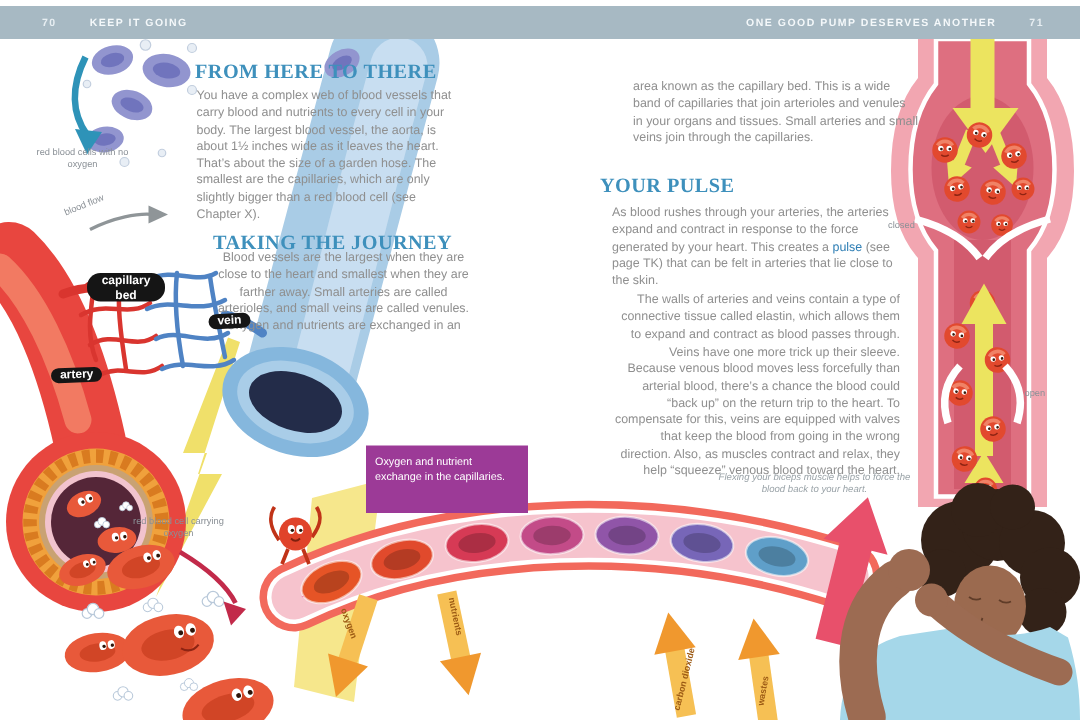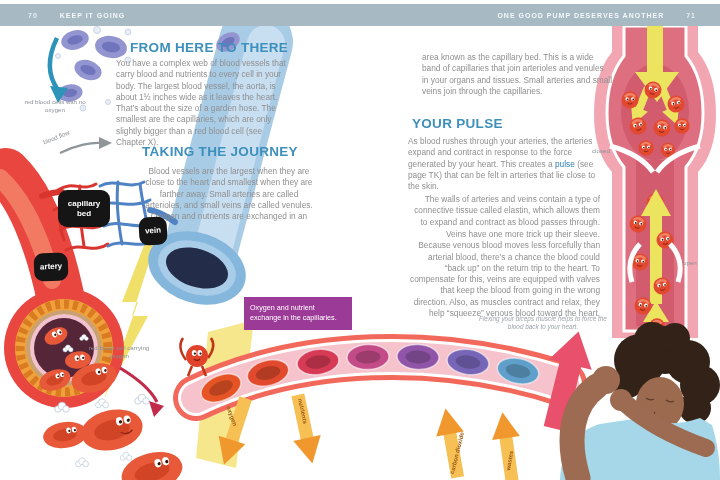--- a/index.html
+++ b/index.html
@@ -4,32 +4,32 @@
 <style>
   html,body{margin:0;padding:0;}
   body{width:720px;height:480px;position:relative;overflow:hidden;background:#fff;
        font-family:"Liberation Sans",sans-serif;}
   
   .band{position:absolute;left:0;top:4px;width:720px;height:22px;background:#a7b9c3;
         display:flex;align-items:center;font-size:7px;font-weight:bold;letter-spacing:1px;
         color:#f4f8fa;}
   .band .num{color:#e7eef2;}
   
-  .h{position:absolute;font-size:13.5px;font-weight:bold;color:#3e90bc;letter-spacing:.3px;}
+  .h{position:absolute;font-size:13.5px;font-weight:bold;color:#3e90bc;letter-spacing:.3px;font-family:Liberation Serif, serif;}
   .body{position:absolute;font-size:8.3px;line-height:11.3px;color:#8f8f8f;}
   .indent{text-indent:9px;text-align:right;}
   .pulse{color:#2f7fb5;font-weight:normal;}
   
   .dlabel{position:absolute;font-size:6.2px;line-height:7.6px;color:#8a9096;text-align:center;}
   .bubble{position:absolute;background:#151515;color:#fff;font-weight:bold;font-size:8px;
-          line-height:9.5px;padding:9px 6px;border-radius:9px;text-align:center;margin-top:8px;}
+          line-height:9.5px;padding:0 6px;border-radius:9px;text-align:center;}
   .arrowlabel{position:absolute;font-size:6px;font-weight:bold;color:#9c5a14;
               white-space:nowrap;transform-origin:left top;}
   .callout{position:absolute;left:244px;top:297px;width:96px;background:#9c3a97;color:#fff;
-           font-size:7.2px;line-height:9.5px;padding:6px 6px 8px 6px;}
+           font-size:7.2px;line-height:9.5px;padding:6px 6px 20px 6px;}
   .caption{position:absolute;left:478px;top:315px;width:130px;text-align:center;
            font-size:6.4px;line-height:8px;color:#9aa3a8;font-style:italic;}
   svg{position:absolute;left:0;top:0;}
 </style>
 </head>
 <body>
 
 <svg width="720" height="480" viewBox="0 0 720 480">
   <defs>
     <g id="pcell">
@@ -282,41 +282,41 @@
 </svg>
 
 <div class="band">
   <span class="num" style="margin-left:28px">70</span>
   <span style="margin-left:22px">KEEP IT GOING</span>
   <span style="margin-left:auto">ONE GOOD PUMP DESERVES ANOTHER</span>
   <span class="num" style="margin-left:22px;margin-right:24px">71</span>
 </div>
 
 <div class="h" style="left:130px;top:40px">FROM HERE TO THERE</div>
-<div class="body" style="left:116px;top:58px;width:174px">You have a complex web of blood vessels that carry blood and nutrients to every cell in your body. The largest blood vessel, the aorta, is about 1½ inches wide as it leaves the heart. That’s about the size of a garden hose. The smallest are the capillaries, which are only slightly bigger than a red blood cell (see Chapter X).</div>
-
-<div class="h" style="left:142px;top:144px">TAKING THE JOURNEY</div>
+<div class="body" style="left:131px;top:58px;width:174px">You have a complex web of blood vessels that carry blood and nutrients to every cell in your body. The largest blood vessel, the aorta, is about 1½ inches wide as it leaves the heart. That’s about the size of a garden hose. The smallest are the capillaries, which are only slightly bigger than a red blood cell (see Chapter X).</div>
+
+<div class="h" style="left:142px;top:154px">TAKING THE JOURNEY</div>
 <div class="body" style="left:142px;top:166px;width:174px;text-align:center">Blood vessels are the largest when they are close to the heart and smallest when they are farther away. Small arteries are called arterioles, and small veins are called venules. Oxygen and nutrients are exchanged in an</div>
 
 <div class="dlabel" style="left:22px;top:98px;width:66px">red blood cells with no oxygen</div>
 <div class="dlabel" style="left:42px;top:139px;transform:rotate(-22deg);transform-origin:left top;white-space:nowrap">blood flow</div>
 <div class="bubble" style="left:58px;top:182px;width:40px">capillary bed</div>
 <div class="bubble" style="left:139px;top:209px;transform:rotate(-3deg)">vein</div>
 <div class="bubble" style="left:34px;top:245px;transform:rotate(-2deg)">artery</div>
 <div class="dlabel" style="left:88px;top:344px;width:62px">red blood cell carrying oxygen</div>
 
 <div class="callout">Oxygen and nutrient exchange in the capillaries.</div>
 
 <div class="arrowlabel" style="left:231px;top:405px;transform:rotate(70deg)">oxygen</div>
 <div class="arrowlabel" style="left:303px;top:398px;transform:rotate(78deg)">nutrients</div>
 <div class="arrowlabel" style="left:449px;top:473px;transform:rotate(-76deg)">carbon dioxide</div>
 <div class="arrowlabel" style="left:505px;top:470px;transform:rotate(-80deg)">wastes</div>
 
 <div class="body" style="left:422px;top:52px;width:190px">area known as the capillary bed. This is a wide band of capillaries that join arterioles and venules in your organs and tissues. Small arteries and small veins join through the capillaries.</div>
-<div class="h" style="left:412px;top:116px">YOUR PULSE</div>
+<div class="h" style="left:400px;top:116px">YOUR PULSE</div>
 <div class="body" style="left:408px;top:136px;width:192px"><span>As blood rushes through your arteries, the arteries expand and contract in response to the force generated by your heart. This creates a </span><span class="pulse">pulse</span><span> (see page TK) that can be felt in arteries that lie close to the skin.</span></div>
 <div class="body indent" style="left:408px;top:194px;width:192px">The walls of arteries and veins contain a type of connective tissue called elastin, which allows them to expand and contract as blood passes through.</div>
 <div class="body indent" style="left:408px;top:229px;width:192px">Veins have one more trick up their sleeve. Because venous blood moves less forcefully than arterial blood, there’s a chance the blood could “back up” on the return trip to the heart. To compensate for this, veins are equipped with valves that keep the blood from going in the wrong direction. Also, as muscles contract and relax, they help “squeeze” venous blood toward the heart.</div>
 
 <div class="dlabel" style="left:592px;top:147px">closed</div>
 <div class="dlabel" style="left:683px;top:259px">open</div>
 
 <div class="caption">Flexing your biceps muscle helps to force the blood back to your heart.</div>
 
 </body></html>

